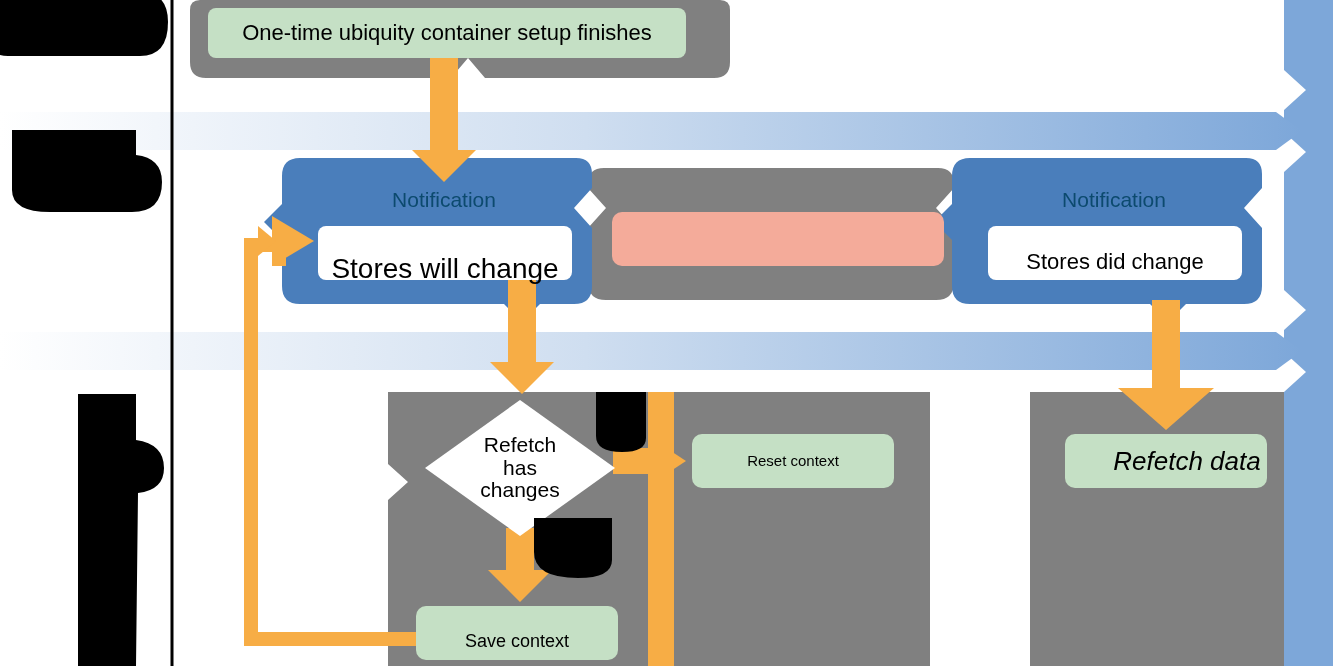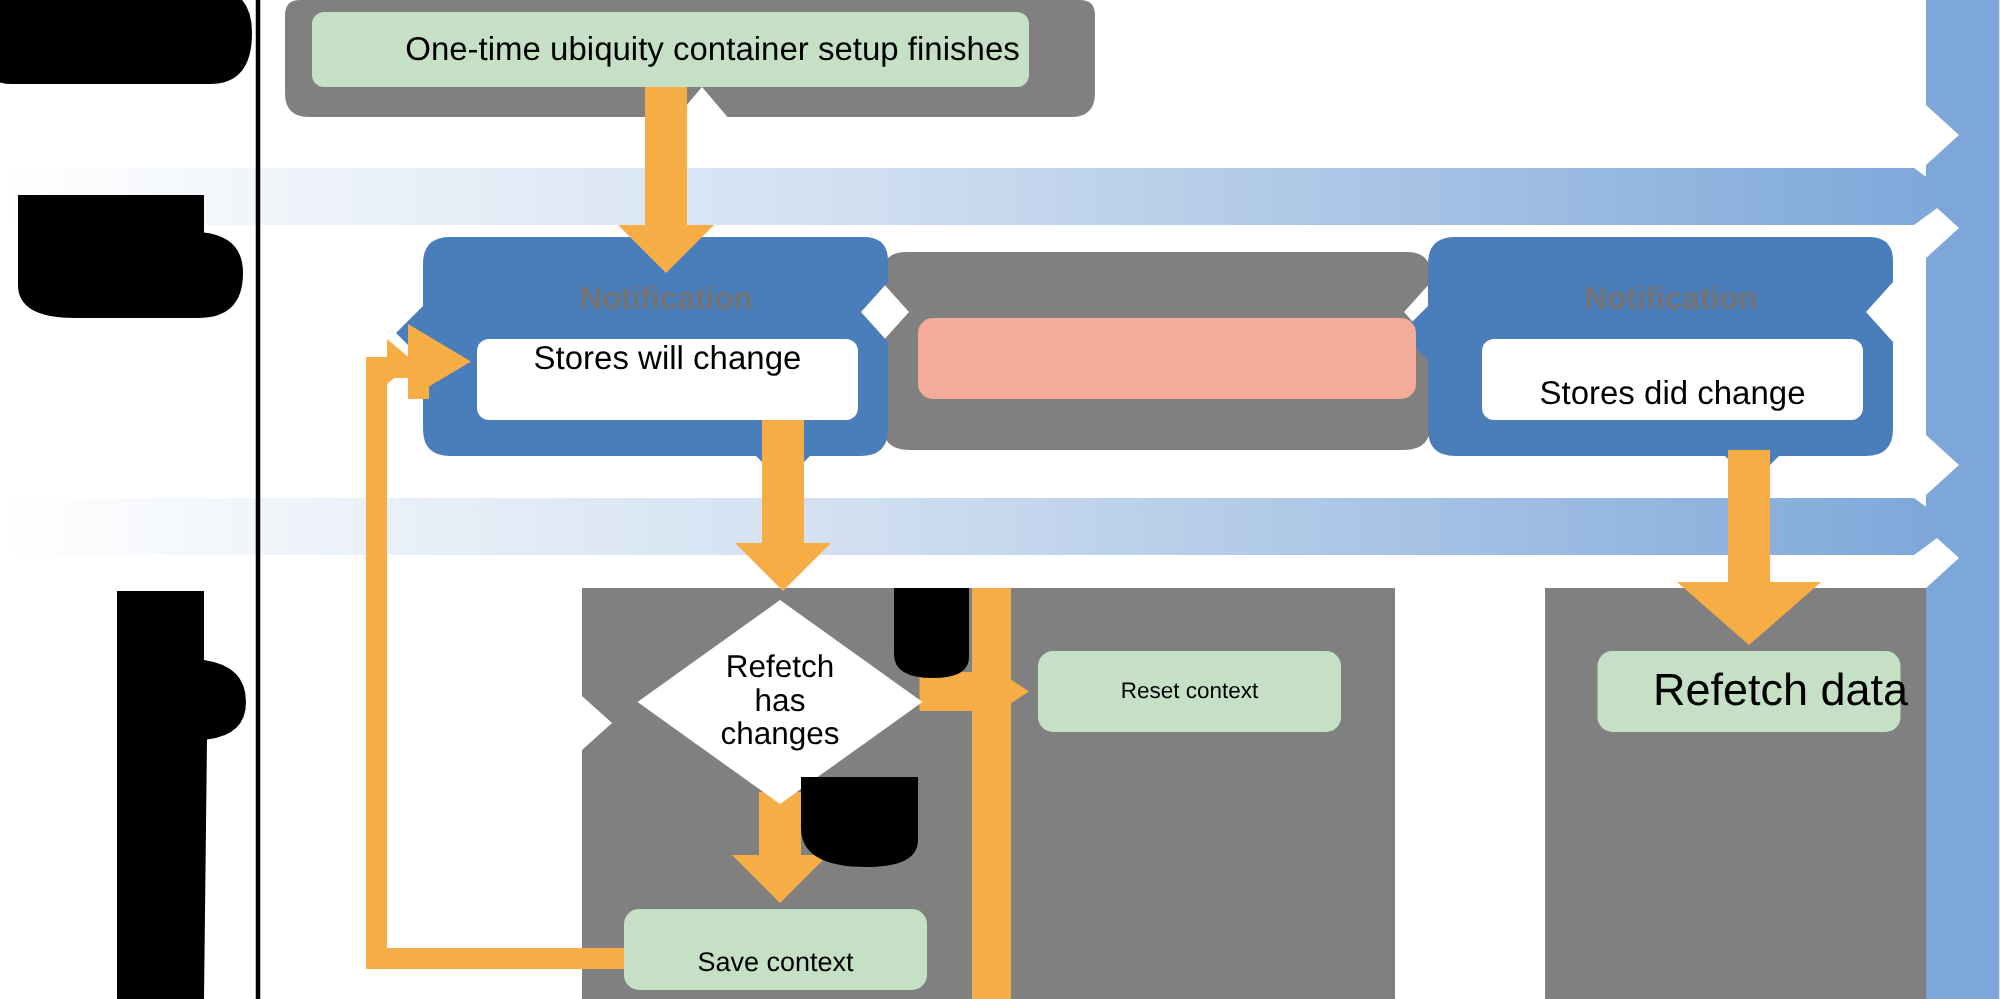--- a/index.html
+++ b/index.html
@@ -4,21 +4,21 @@
 <style>
   html,body{margin:0;padding:0;background:#ffffff;}
   body{
     width:1333px;height:666px;overflow:hidden;position:relative;
     font-family:"Liberation Sans","DejaVu Sans",sans-serif;
   }
   #stage{position:absolute;left:0;top:0;width:1333px;height:666px;}
   #stage svg{position:absolute;left:0;top:0;}
   .lbl{position:absolute;display:flex;align-items:center;justify-content:center;
        text-align:center;color:#000;line-height:1.08;white-space:pre-line;}
-  .lbl.white{color:#737373;font-weight:bold;}
+  .lbl.white{color:#0c4a6e;font-weight:normal;}
 </style>
 </head>
 <body>
 
 <div id="stage">
 
 <svg width="1333" height="666" viewBox="0 0 1333 666">
   <defs>
     <linearGradient id="laneGrad" x1="0" y1="0" x2="1" y2="0">
       <stop offset="0%" stop-color="#ffffff"></stop>
@@ -142,34 +142,34 @@
 
   <rect x="988" y="226" width="254" height="54" rx="8" fill="#ffffff"></rect>
 
   <rect x="692" y="434" width="202" height="54" rx="10" fill="#c5e0c5"></rect>
 
   <rect x="1065" y="434" width="202" height="54" rx="10" fill="#c5e0c5"></rect>
 
   <rect x="416" y="606" width="202" height="54" rx="10" fill="#c5e0c5"></rect>
 </svg>
 
-<div class="lbl" style="left:208px;top:8px;width:478px;height:50px;font-size:22px;padding-left:28px;">One-time ubiquity container setup finishes</div>
+<div class="lbl" style="left:208px;top:8px;width:478px;height:50px;font-size:22px;">One-time ubiquity container setup finishes</div>
 
 <div class="lbl white" style="left:296px;top:182px;width:296px;height:36px;font-size:21px;">Notification</div>
 
-<div class="lbl" style="left:318px;top:212px;width:254px;height:54px;font-size:22px;">Stores will change</div>
+<div class="lbl" style="left:318px;top:242px;width:254px;height:54px;font-size:28px;">Stores will change</div>
 
 
 <div class="lbl white" style="left:966px;top:182px;width:296px;height:36px;font-size:21px;">Notification</div>
 
 <div class="lbl" style="left:988px;top:226px;width:254px;height:72px;font-size:22px;">Stores did change</div>
 
 <div class="lbl" style="left:425px;top:400px;width:190px;height:136px;font-size:21px;">Refetch
 has
 changes</div>
 
 <div class="lbl" style="left:692px;top:434px;width:202px;height:54px;font-size:15px;">Reset context</div>
 
-<div class="lbl" style="left:1065px;top:434px;width:244px;height:54px;font-size:30px;">Refetch data</div>
+<div class="lbl" style="left:1065px;top:434px;width:244px;height:54px;font-size:26px;font-style:italic;">Refetch data</div>
 
 <div class="lbl" style="left:416px;top:606px;width:202px;height:71px;font-size:18px;">Save context</div>
 
 </div>
 
 </body></html>

